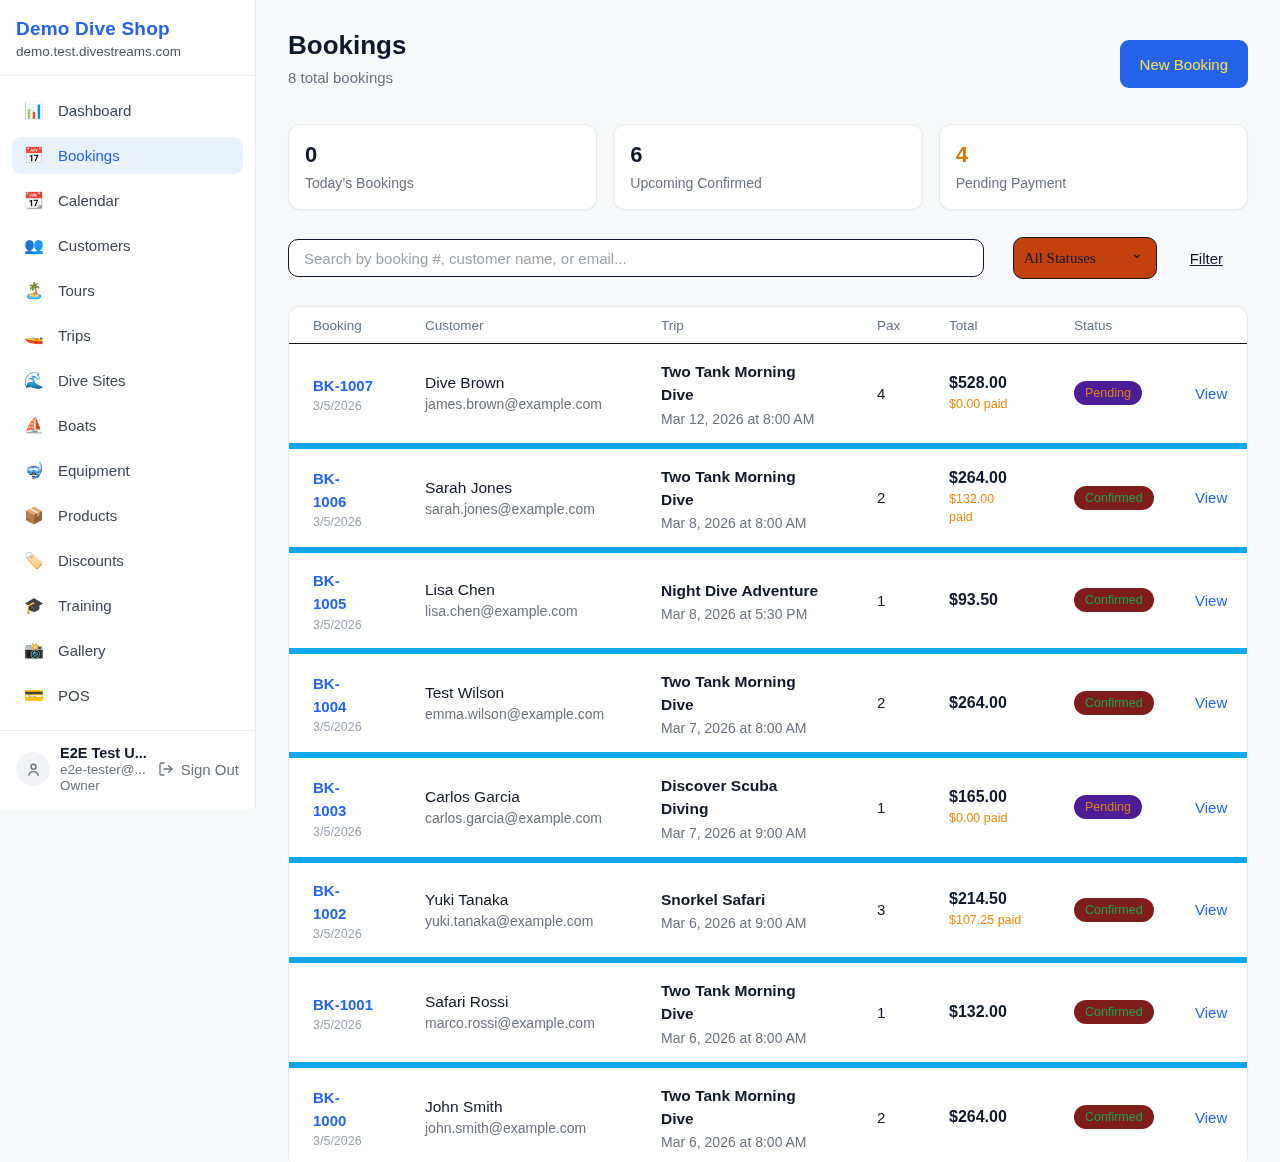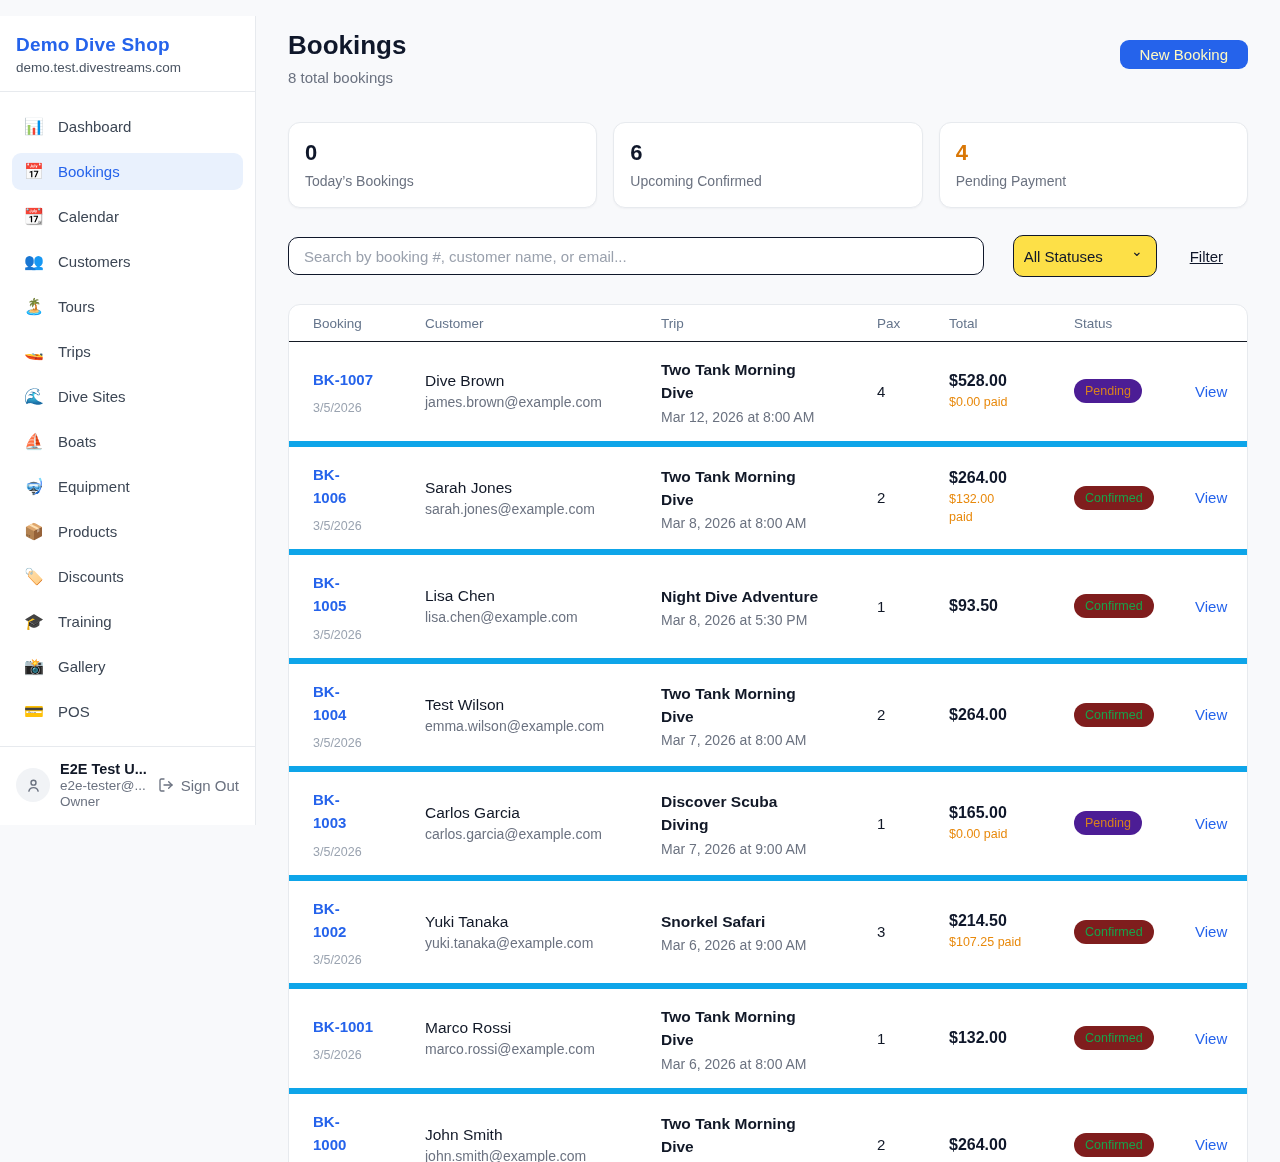--- a/index.html
+++ b/index.html
@@ -1,63 +1,63 @@
 <!DOCTYPE html>
 <html><head>
 <meta charset="utf-8">
 <style>
   * { margin:0; padding:0; box-sizing:border-box; }
   html,body { width:1280px; min-height:1162px; background:#f8f9fb; font-family:"Liberation Sans", sans-serif; color:#111827; }
 
   
-  .sidebar { position:absolute; left:0; top:16px; width:256px; background:#fff; border-right:1px solid #e7eaee; }
+  .sidebar { position:absolute; left:0; top:0; width:256px; background:#fff; border-right:1px solid #e7eaee; }
   .brand { padding:18px 16px 16px 16px; border-bottom:1px solid #e7eaee; }
   .brand-name { font-size:19px; font-weight:700; color:#2563eb; letter-spacing:.2px; }
   .brand-domain { font-size:13.5px; color:#4b5563; margin-top:4px; }
   .nav { padding:16px 12px; border-bottom:1px solid #e7eaee; }
   .nav-item { display:flex; align-items:center; gap:14px; padding:9px 12px; margin-bottom:8px; border-radius:9px; font-size:15px; color:#3c4654; cursor:pointer; }
   .nav-item:last-child { margin-bottom:0; }
   .nav-item.active { background:#e9f1fd; color:#2563eb; font-weight:500; }
   .nav-icon { width:20px; font-size:16px; text-align:center; }
   .user { padding:14px 16px 16px 16px; display:flex; align-items:center; gap:10px; }
   .avatar { width:34px; height:34px; min-width:34px; border-radius:50%; background:#f1f3f6; display:flex; align-items:center; justify-content:center; color:#6b7280; }
   .user-meta { flex:1; min-width:0; }
   .user-name { font-size:14.5px; font-weight:700; color:#111827; white-space:nowrap; }
   .user-email, .user-role { font-size:13.5px; color:#6b7280; margin-top:1px; white-space:nowrap; }
   .signout { display:flex; align-items:center; gap:7px; color:#6b7280; font-size:15px; cursor:pointer; white-space:nowrap; }
 
   
   .main { position:absolute; left:256px; top:0; width:1024px; padding:30px 32px 32px 32px; }
   .page-head { display:flex; justify-content:space-between; align-items:flex-start; }
   .page-title { font-size:26px; font-weight:700; color:#0f172a; }
   .page-sub { font-size:15px; color:#6b7280; margin-top:8px; }
-  .btn-primary { background:#2563eb; color:#fef9c3; border:none; border-radius:9px; height:29px; padding:0 20px; font-size:15px; font-weight:500; font-family:inherit; cursor:pointer; margin-top:10px; }
+  .btn-primary { background:#2563eb; color:#fde047; border:none; border-radius:9px; height:48px; padding:0 20px; font-size:15px; font-weight:500; font-family:inherit; cursor:pointer; margin-top:10px; }
 
   .stats { display:grid; grid-template-columns:1fr 1fr 1fr; gap:16px; margin-top:36px; }
   .stat-card { background:#fff; border:1px solid #e7eaee; border-radius:12px; padding:17px 16px 18px 16px; box-shadow:0 1px 2px rgba(16,24,40,.04); }
   .stat-value { font-size:22px; font-weight:700; color:#0f172a; }
   .stat-value.orange { color:#d97706; }
   .stat-label { font-size:14px; color:#6b7280; margin-top:7px; }
 
   .toolbar { display:flex; align-items:center; margin-top:27px; }
   .search { flex:1; height:38px; border:1.5px solid #0f172a; border-radius:10px; padding:0 15px; font-size:15px; font-family:inherit; color:#111827; background:#fff; }
   .search::placeholder { color:#9aa1ad; }
-  .status-select { height:42px; width:144px; margin-left:29px; border:1.5px solid #0f172a; border-radius:10px; background:#fde047; font-size:15px; font-family:Liberation Sans, sans-serif; color:#0f172a; padding:0 10px; appearance:none; -webkit-appearance:none; cursor:pointer; }
+  .status-select { height:42px; width:144px; margin-left:29px; border:1.5px solid #0f172a; border-radius:10px; background:#c2410c; font-size:15px; font-family:Liberation Serif, serif; color:#0f172a; padding:0 10px; appearance:none; -webkit-appearance:none; cursor:pointer; }
   .select-wrap { position:relative; }
   .select-wrap:after { content:"⌄"; position:absolute; right:14px; top:8px; font-size:14px; color:#0f172a; pointer-events:none; }
   .filter-label { margin-left:33px; margin-right:25px; font-size:15px; font-weight:500; color:#0f172a; cursor:pointer;text-decoration:underline; }
 
   
   .table-card { margin-top:27px; background:#fff; border:1px solid #e7eaee; border-radius:12px; overflow:hidden; }
   .t-head { display:grid; grid-template-columns:112px 236px 216px 72px 125px 121px 1fr; padding:11px 24px 10px 24px; border-bottom:1px solid #141a24; }
   .t-head span { font-size:13.5px; font-weight:500; color:#64748b; }
   .t-row { display:grid; grid-template-columns:112px 236px 216px 72px 125px 121px 1fr; align-items:center; padding:16px 24px; min-height:99px; border-bottom:6px solid #0ea5e9; }
   .t-row:last-child { border-bottom:none; }
   .cell-id { font-size:15px; font-weight:700; color:#2563eb; white-space:pre-line; line-height:1.55; cursor:pointer; }
-  .cell-date { font-size:12.5px; color:#9aa3b0; margin-top:10px; }
+  .cell-date { font-size:12.5px; color:#9aa3b0; margin-top:2px; }
   .cell-name { font-size:15.5px; font-weight:500; color:#111827; }
   .cell-email { font-size:14px; color:#6b7280; margin-top:4px; }
   .cell-trip { font-size:15.5px; font-weight:600; color:#111827; white-space:pre-line; line-height:1.5; }
   .cell-tripdate { font-size:14px; color:#6b7280; margin-top:4px; }
   .cell-pax { font-size:15px; color:#111827; }
   .cell-total { font-size:16px; font-weight:700; color:#0f172a; }
   .cell-paid { font-size:12.5px; color:#e8890c; margin-top:3px; white-space:pre-line; line-height:1.45; }
   .badge { display:inline-block; padding:5px 11px; border-radius:999px; font-size:12.5px; font-weight:500; }
   .badge.pending { background:#4c1d95; color:#d9821c; }
   .badge.confirmed { background:#7f1d1d; color:#17a34a; }
@@ -328,21 +328,21 @@
           </div>
           <div><div class="badge confirmed">Confirmed</div></div>
           <div class="view-link">View</div>
         </div>
         <div class="t-row">
           <div>
             <div class="cell-id">BK-1001</div>
             <div class="cell-date">3/5/2026</div>
           </div>
           <div>
-            <div class="cell-name">Marco Rossi</div>
+            <div class="cell-name">Safari Rossi</div>
             <div class="cell-email">marco.rossi@example.com</div>
           </div>
           <div>
             <div class="cell-trip">Two Tank Morning
 Dive</div>
             <div class="cell-tripdate">Mar 6, 2026 at 8:00 AM</div>
           </div>
           <div class="cell-pax">1</div>
           <div>
             <div class="cell-total">$132.00</div>

